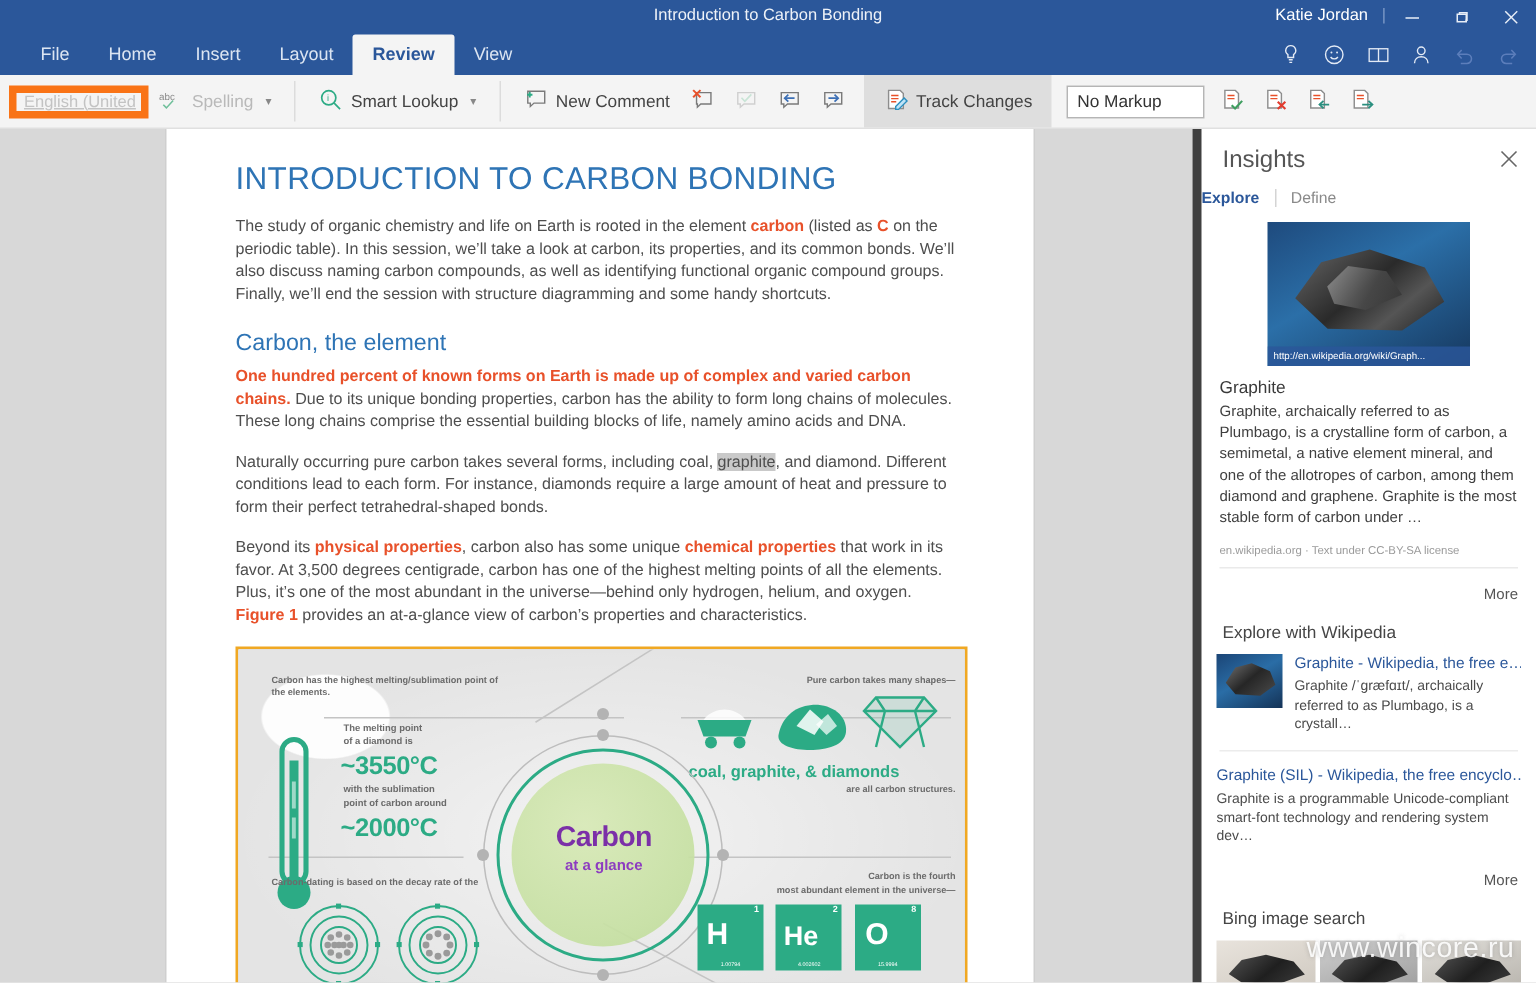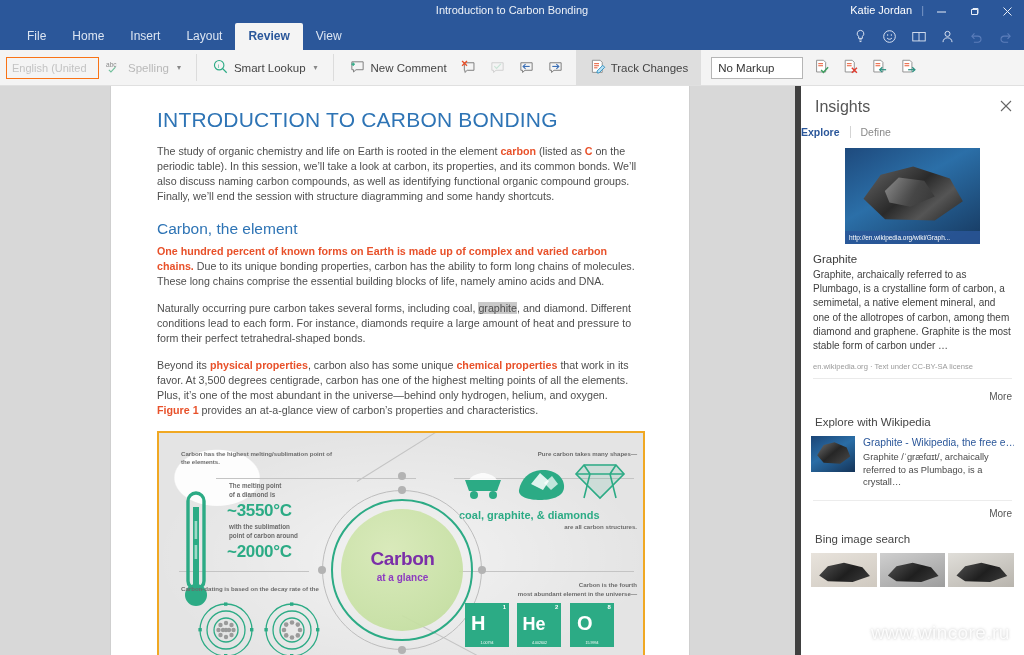--- a/index.html
+++ b/index.html
@@ -60,23 +60,23 @@
   }
   .tgroup { display: flex; align-items: center; padding: 0 6px; }
   .tdiv { width: 1px; background: #dcdcdc; margin: 4px 2px; }
   .tbtn {
     display: flex; align-items: center; gap: 5px; height: 28px;
     padding: 0 7px; font-size: 11.5px; color: #444; white-space: nowrap;
   }
   .tbtn.icononly { padding: 0 6px; }
   .tbtn.disabled { color: #b9b9b9; }
   .langbox {
-    width: 93px; height: 22px; border: 1px solid #f97316; background: #f4f4f4;
+    width: 93px; height: 22px; border: 5px solid #f97316; background: #f4f4f4;
     font-size: 11px; color: #c3c3c3; display: flex; align-items: center;
-    padding-left: 5px; overflow: hidden; white-space: nowrap;
+    padding-left: 5px; overflow: hidden; white-space: nowrap; text-decoration: underline;
   }
   .caret { font-size: 8px; color: #888; margin-left: 3px; }
   .markupbox {
     width: 92px; height: 22px; border: 1px solid #b5b5b5; background: #fff;
     font-size: 11.5px; color: #333; display: flex; align-items: center;
     padding-left: 6px; margin: 0 4px;
   }
 
   
   .workspace { position: relative; height: 569px; display: flex; background: #d8d8d8; }
@@ -678,20 +678,26 @@
         <div class="res-thumb">
           <div class="res-rock"></div>
         </div>
         <div class="res-body">
           <div class="res-link">Graphite - Wikipedia, the free e…</div>
           <div class="res-desc">Graphite /ˈɡræfɑɪt/, archaically referred to as Plumbago, is a crystall…</div>
         </div>
       </div>
       <div class="res-sep"></div>
 
+      <div class="result" style="margin-top:10px;">
+        <div class="res-body">
+          <div class="res-link">Graphite (SIL) - Wikipedia, the free encyclo…</div>
+          <div class="res-desc">Graphite is a programmable Unicode-compliant smart-font technology and rendering system dev…</div>
+        </div>
+      </div>
       <div class="more-row" style="padding-top:2px;">
         <span class="more">More</span>
       </div>
 
       <div class="section-h" style="margin-top:12px;">Bing image search</div>
       <div class="imgrow">
         <div class="imgthumb a">
             <div class="ir"></div>
           </div>
         <div class="imgthumb b">

